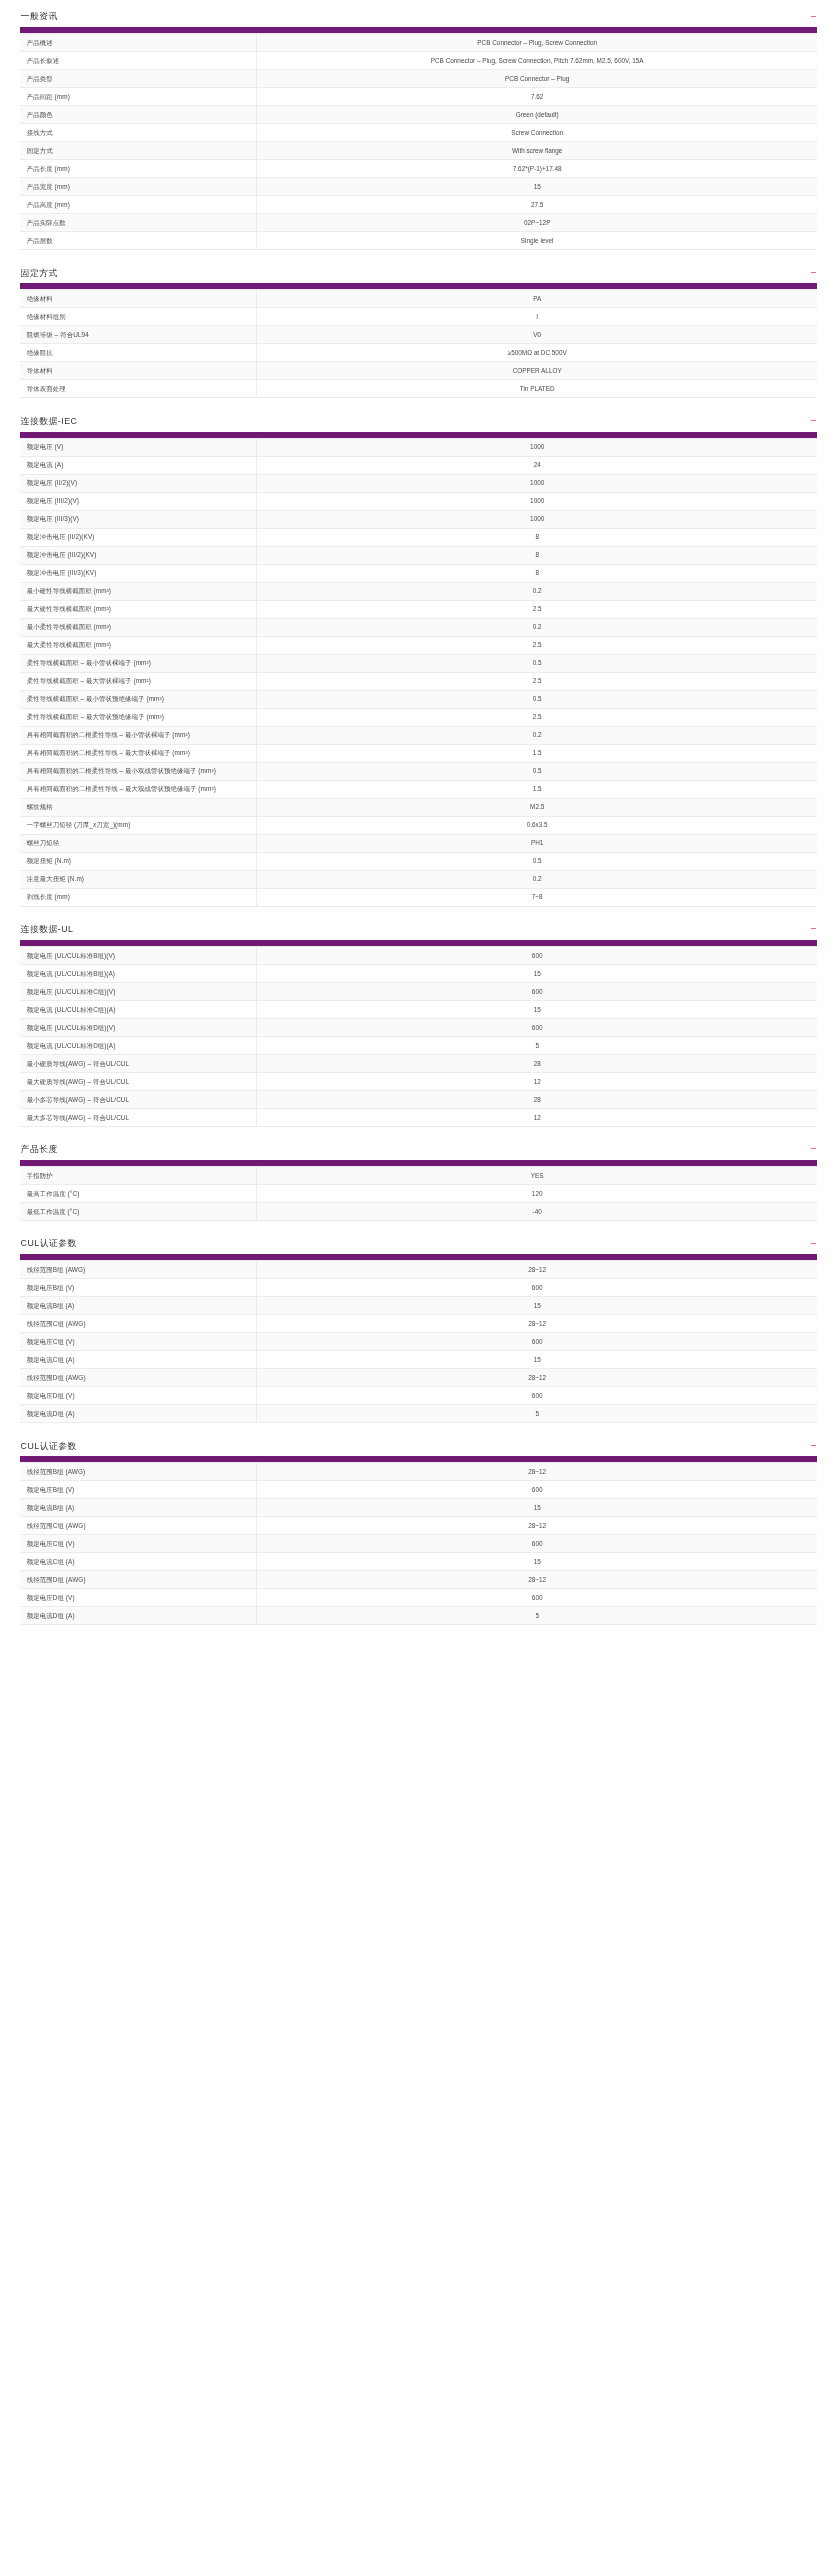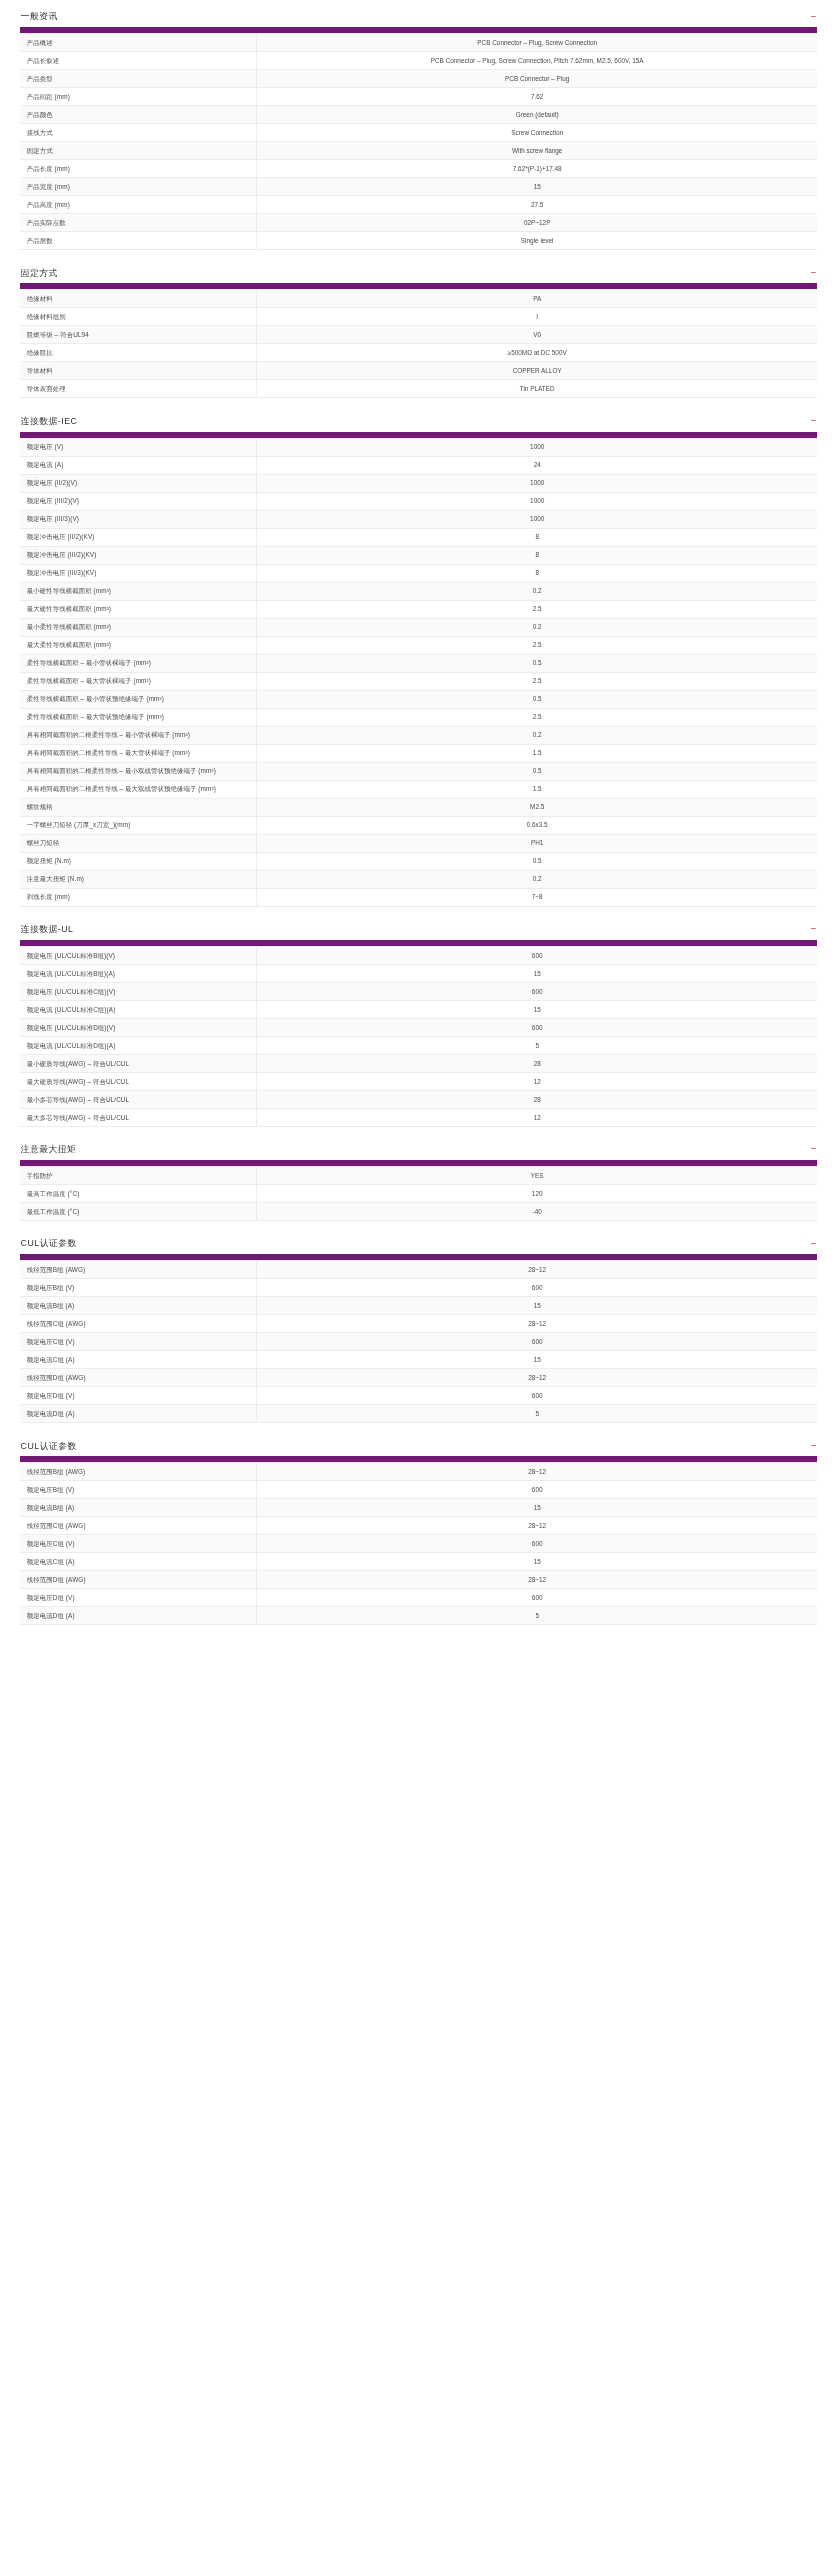--- a/index.html
+++ b/index.html
@@ -338,21 +338,21 @@
             </tr>
             <tr>
               <td class="label">最大多芯导线(AWG) – 符合UL/CUL</td>
               <td class="value">12</td>
             </tr>
           </tbody>
         </table>
       </div>
       <div class="section">
         <div class="section-head">
-          <div class="section-title">注意最大扭矩</div>
+          <div class="section-title">产品长度</div>
           <div class="section-toggle">−</div>
         </div>
         <table class="spec">
           <tbody>
             <tr>
               <td class="label">手指防护</td>
               <td class="value">YES</td>
             </tr>
             <tr>
               <td class="label">最高工作温度 (°C)</td>

